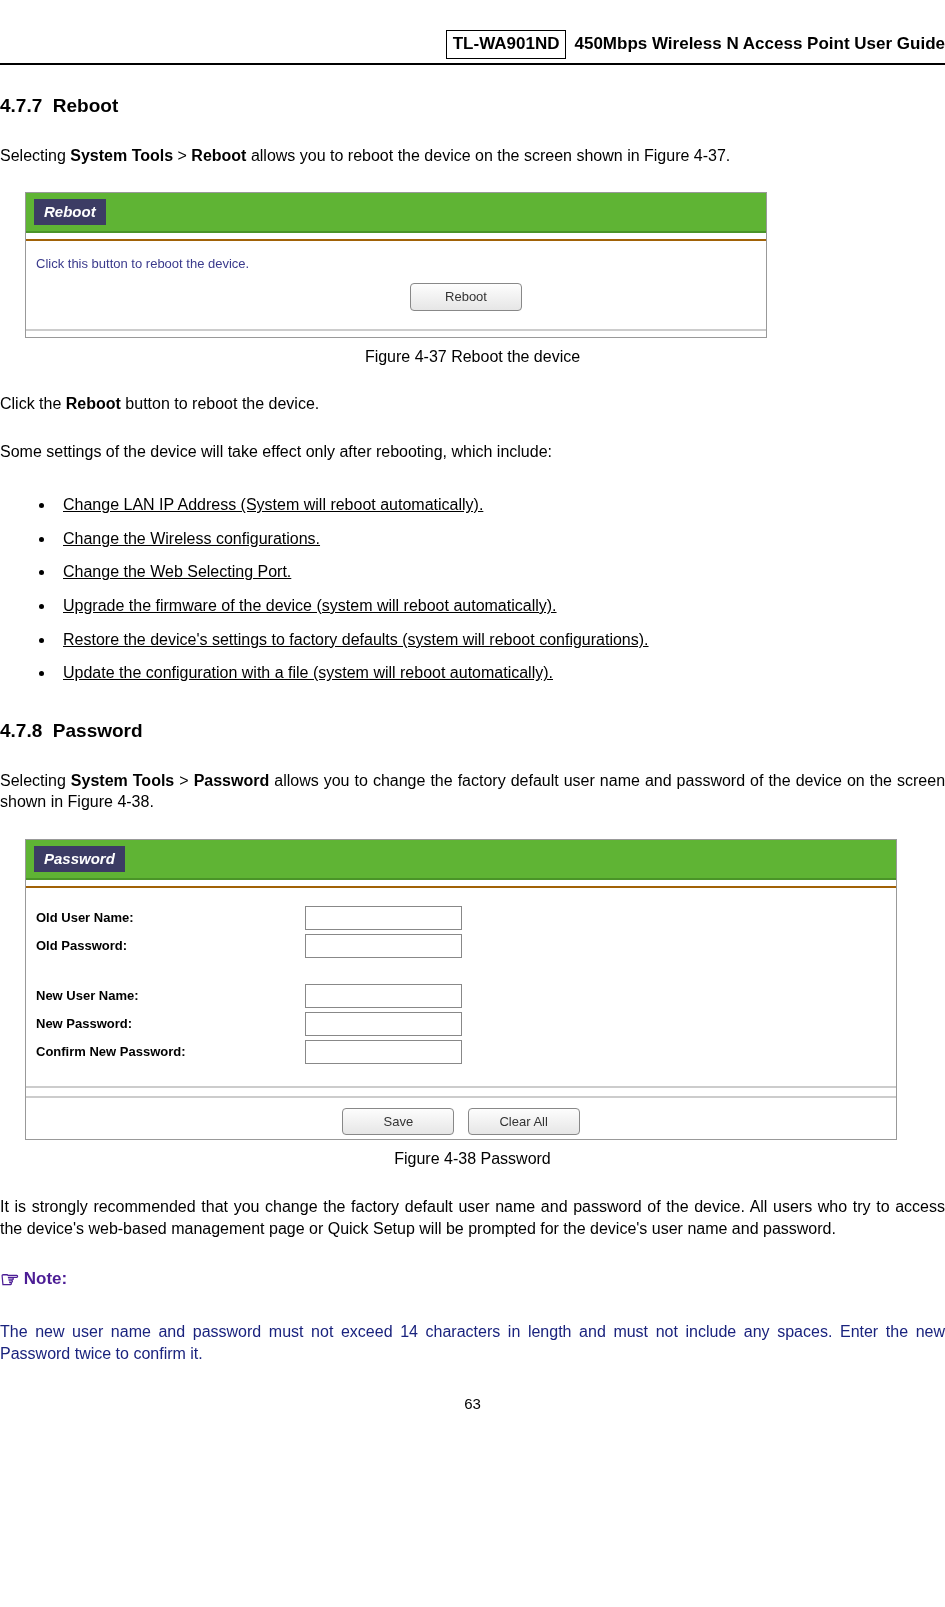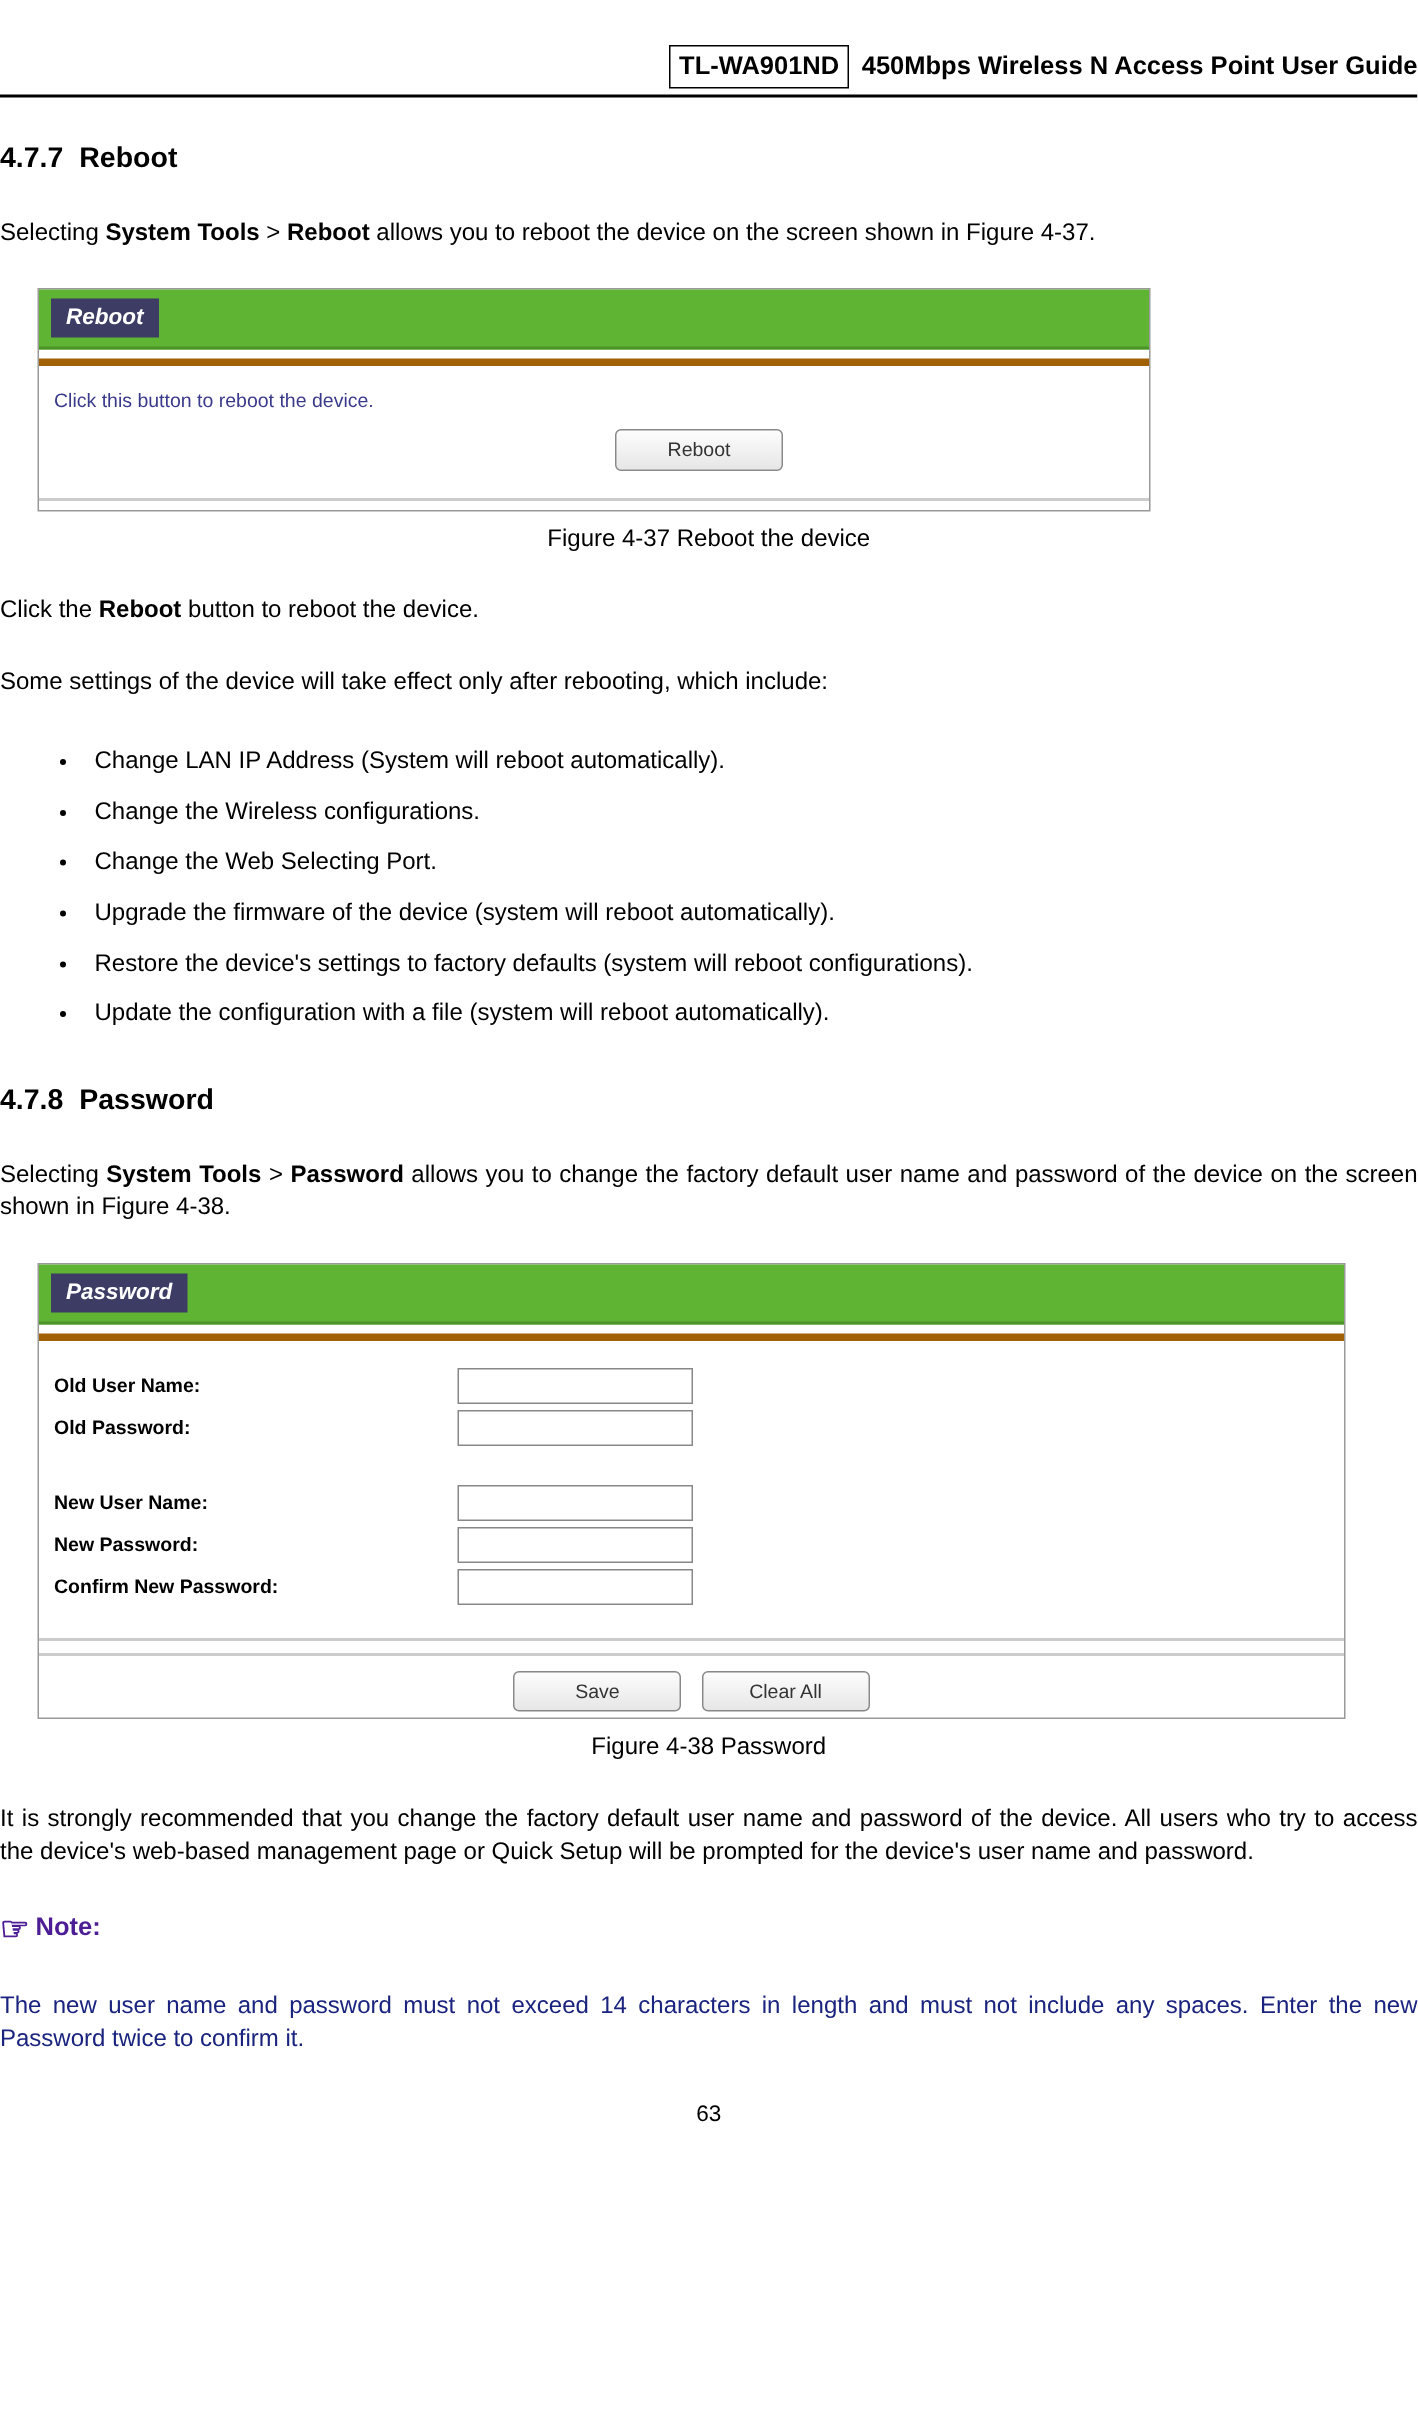--- a/index.html
+++ b/index.html
@@ -44,20 +44,21 @@
     margin: 26px 0;
     text-align: justify;
   }
   ul.bullets {
     list-style: disc;
     padding-left: 55px;
     margin: 8px 0;
   }
   ul.bullets li {
     padding: 6px 0 6px 8px;
+    text-decoration: underline;
   }
   .figure-wrap {
     margin: 10px 0 6px 25px;
   }
   .panel {
     border: 1px solid #999;
     width: 740px;
     background: #fff;
   }
   .panel-wide {
@@ -74,21 +75,21 @@
     display: inline-block;
     background: #3c3c64;
     color: #fff;
     font-weight: bold;
     padding: 3px 10px;
     font-size: 15px;
     font-style: italic;
   }
   .panel-body {
     padding: 14px 10px 18px 10px;
-    border-top: 5px solid #a16207;
+    border-top: 2px solid #a16207;
     border-bottom: 2px solid #ccc;
     margin-top: 6px;
     margin-bottom: 6px;
   }
   .hint-text {
     color: #3a3a8c;
     font-size: 13px;
     margin-bottom: 10px;
   }
   .warn-text {

